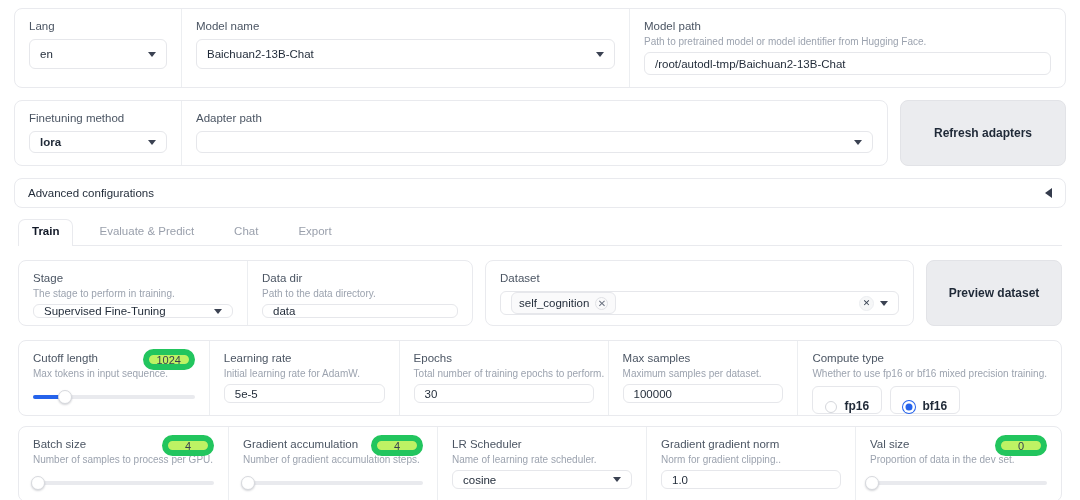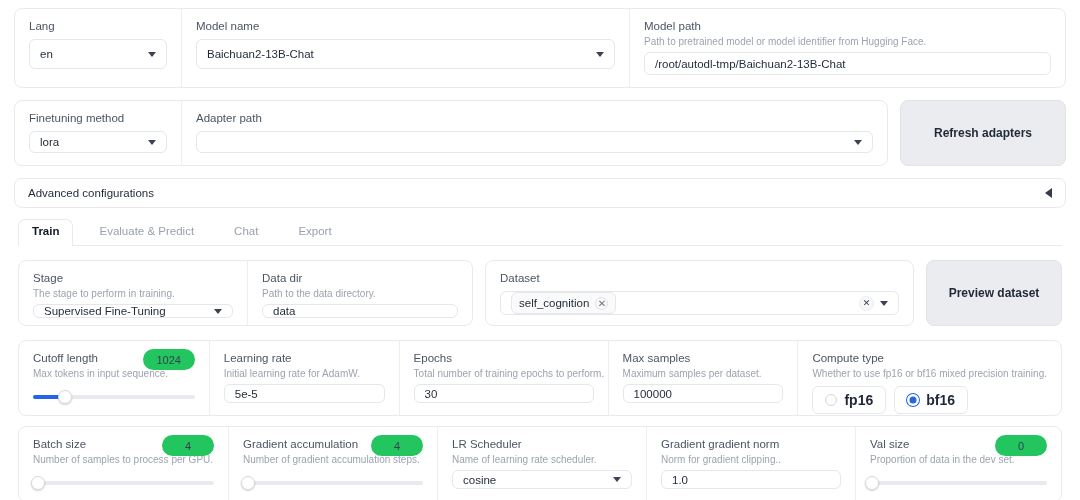--- a/index.html
+++ b/index.html
@@ -81,32 +81,32 @@
   .fill  { position: absolute; left: 0; height: 4px; border-radius: 2px; background: #2563eb; }
   .thumb {
     position: absolute; width: 14px; height: 14px; border-radius: 50%;
     background: #ffffff; border: 1px solid #d7d9de; box-shadow: 0 1px 2px rgba(16,24,40,.18);
     transform: translateX(-7px);
   }
   .numbox {
     position: absolute; top: 8px; right: 14px;
     width: 52px; height: 21px;
     border: 6px solid #22c55e; border-radius: 11px;
-    background: #22c55e;
+    background: #bef264;
     display: flex; align-items: center; justify-content: center;
     font-size: 11px; color: #374151;
   }
 
   
   .radios { display: flex; gap: 8px; margin-top: 2px; }
   .radio {
     height: 28px; min-width: 70px;
     border: 1px solid #e6e7eb; border-radius: 6px; background: #fff;
-    display: flex; align-items: center; gap: 7px; padding: 0 12px;
-    font-size: 14px; color: #1f2937; font-weight: bold;
+    display: flex; align-items: flex-end; gap: 7px; padding: 0 12px;
+    font-size: 12px; color: #1f2937; font-weight: bold;
   }
   .dot { width: 12px; height: 12px; border-radius: 50%; border: 1.5px solid #d5d7dc; background: #fff; flex: none; }
   .dot.on { border: none; background: #2563eb; box-shadow: inset 0 0 0 2.5px #fff, 0 0 0 1px #2563eb; }
 
   
   .btn-gray {
     background: #ebecef;
     border: 1px solid #e2e3e7;
     border-radius: 8px;
     display: flex; align-items: center; justify-content: center;
@@ -174,21 +174,21 @@
       <div class="ctl tall">
         <span class="val">/root/autodl-tmp/Baichuan2-13B-Chat</span>
       </div>
     </div>
   </div>
 
   <div style="display:flex; gap:12px; margin-top:12px; height:66px;">
     <div class="panel" style="flex:1;">
       <div class="cell" style="width:166px;">
         <div class="lbl">Finetuning method</div>
-        <div class="ctl" style="margin-top:4px;">
+        <div class="ctl" style="margin-top:4px;font-weight:bold;">
           <span class="val">lora</span>
           <span class="caret"></span>
         </div>
       </div>
       <div class="cell" style="flex:1;">
         <div class="lbl">Adapter path</div>
         <div class="ctl" style="margin-top:4px;">
           <span class="val" placeholder=""></span>
           <span class="caret"></span>
         </div>

